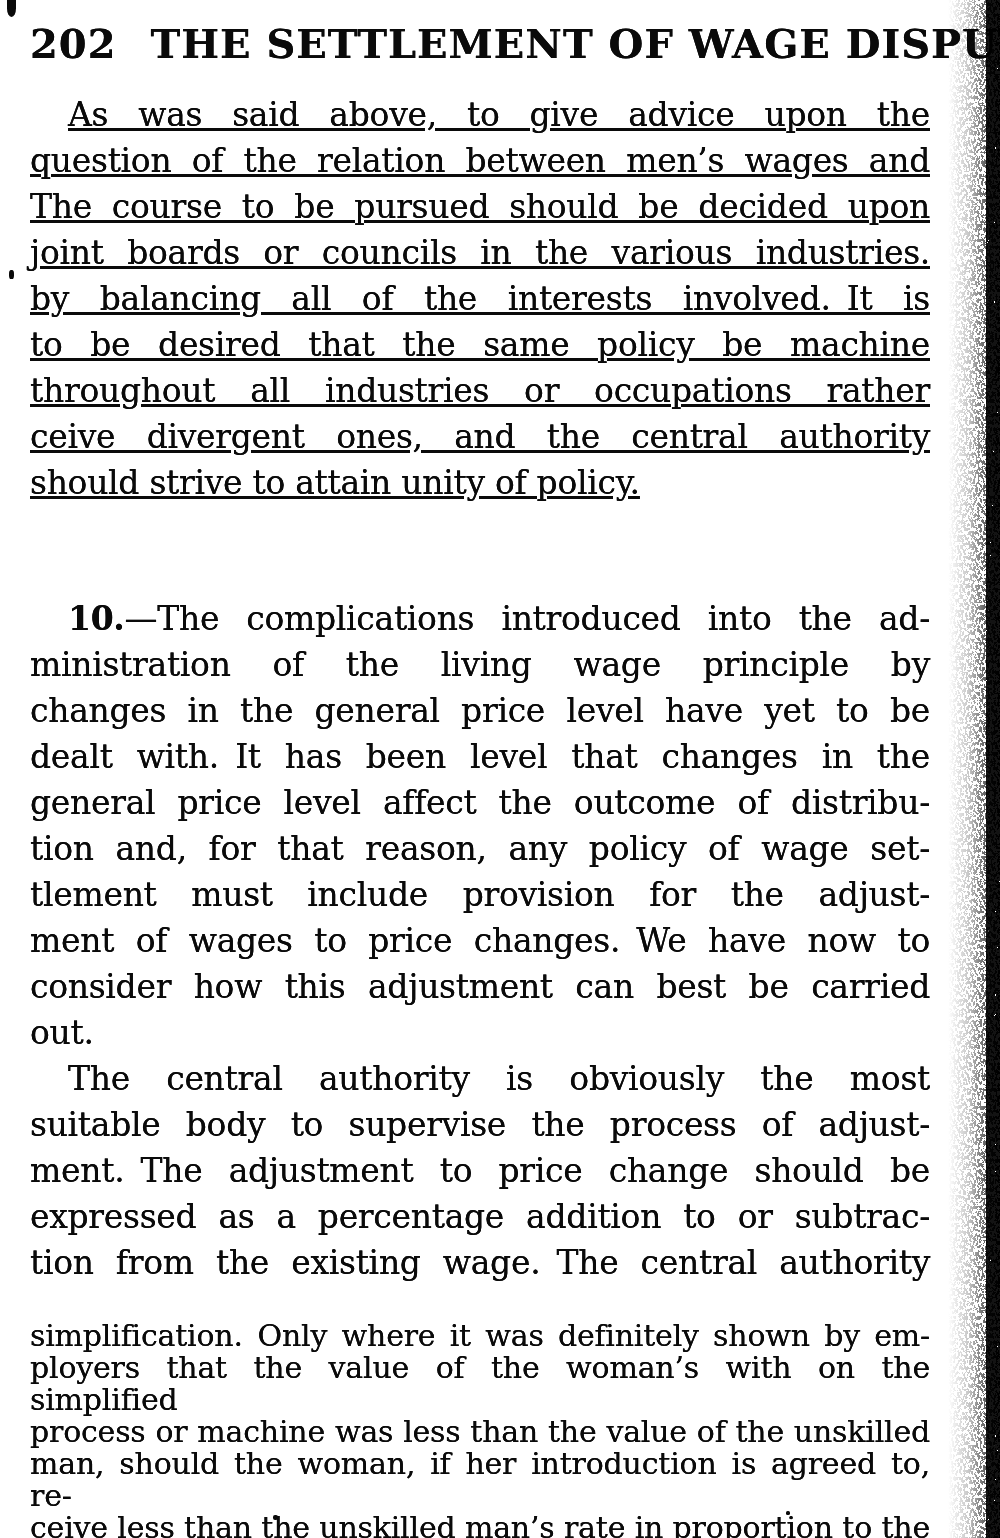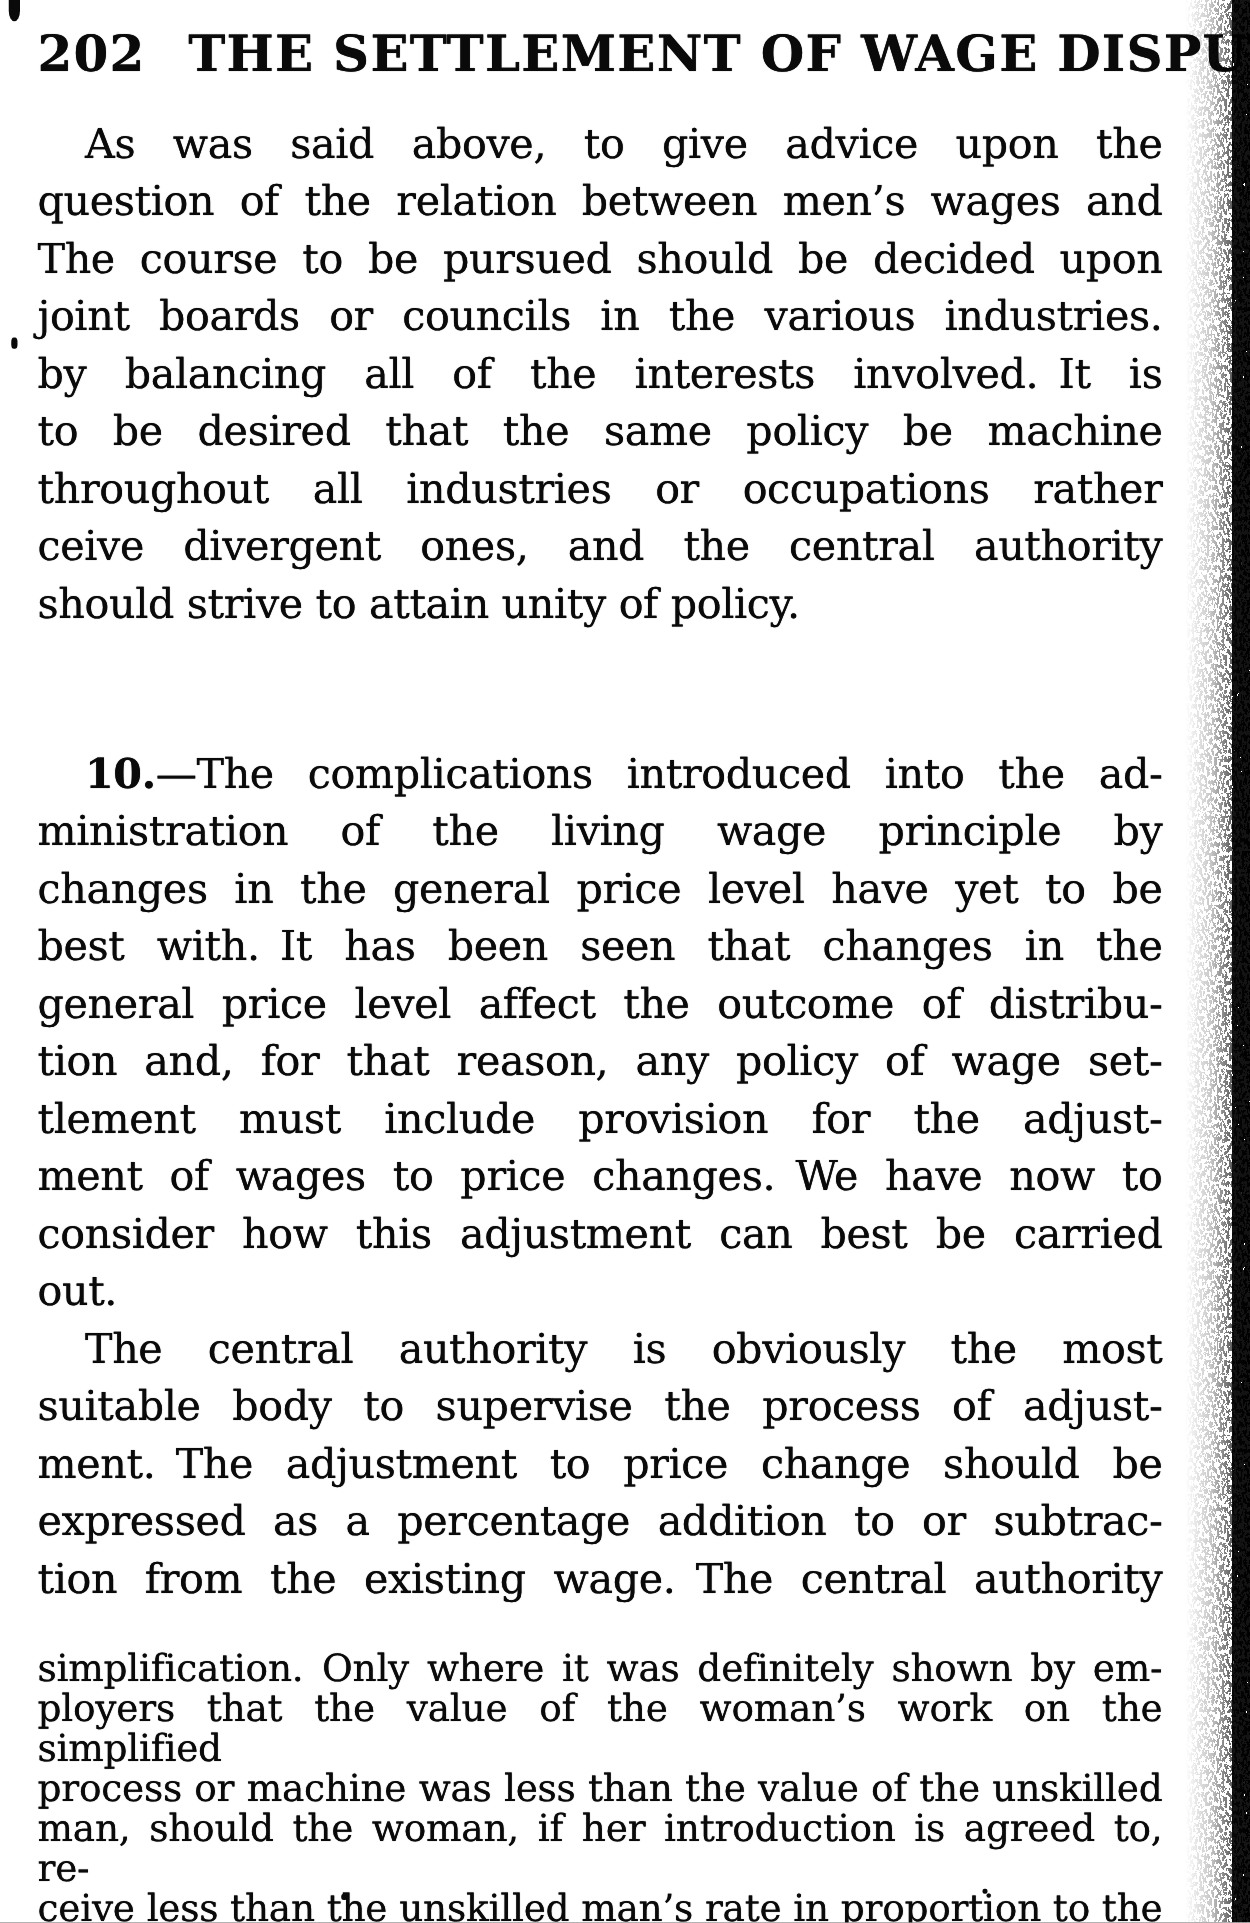--- a/index.html
+++ b/index.html
@@ -17,21 +17,21 @@
     position:absolute;left:30px;top:22px;width:902px;
     display:flex;gap:34px;
     font-size:40px;font-weight:bold;line-height:1.1;
     letter-spacing:1px;white-space:nowrap;
   }
   .booktitle{flex:1;text-align:justify;text-align-last:justify;}
   .para{
     position:absolute;left:30px;width:900px;
     font-size:33px;line-height:46px;letter-spacing:-0.3px;
   }
-  #para-1{top:92px;}
+  #para-1{top:92px;text-decoration:underline;}
   #para-2{top:596px;}
   #para-3{top:1056px;}
   .footnote{
     position:absolute;left:30px;top:1320px;width:900px;
     font-size:30px;line-height:32px;letter-spacing:-0.2px;
   }
   .tline{text-align:justify;text-align-last:justify;}
   .tline.lastline{text-align-last:left;}
   .tline.indent{text-indent:38px;}
   b{font-weight:bold;}
@@ -61,40 +61,40 @@
       <div class="tline">to be desired that the same policy be machine</div>
       <div class="tline">throughout all industries or occupations rather</div>
       <div class="tline">ceive divergent ones, and the central authority</div>
       <div class="tline lastline">should strive to attain unity of policy.</div>
     </div>
 
   <div class="para" id="para-2">
       <div class="tline indent"><b>10.</b>—The complications introduced into the ad-</div>
       <div class="tline">ministration of the living wage principle by</div>
       <div class="tline">changes in the general price level have yet to be</div>
-      <div class="tline">best with. It has been seen that changes in the</div>
+      <div class="tline">dealt with. It has been level that changes in the</div>
       <div class="tline">general price level affect the outcome of distribu-</div>
       <div class="tline">tion and, for that reason, any policy of wage set-</div>
       <div class="tline">tlement must include provision for the adjust-</div>
       <div class="tline">ment of wages to price changes. We have now to</div>
       <div class="tline">consider how this adjustment can best be carried</div>
       <div class="tline lastline">out.</div>
     </div>
 
   <div class="para" id="para-3">
       <div class="tline indent">The central authority is obviously the most</div>
       <div class="tline">suitable body to supervise the process of adjust-</div>
       <div class="tline">ment. The adjustment to price change should be</div>
       <div class="tline">expressed as a percentage addition to or subtrac-</div>
       <div class="tline">tion from the existing wage. The central authority</div>
     </div>
 
   <div class="footnote">
       <div class="tline">simplification. Only where it was definitely shown by em-</div>
-      <div class="tline">ployers that the value of the woman’s work on the simplified</div>
+      <div class="tline">ployers that the value of the woman’s with on the simplified</div>
       <div class="tline">process or machine was less than the value of the unskilled</div>
       <div class="tline">man, should the woman, if her introduction is agreed to, re-</div>
       <div class="tline">ceive less than the unskilled man’s rate in proportion to the</div>
       <div class="tline lastline">value of her work.” <b>Page 192.</b></div>
     </div>
 
   <div class="speck speck-corner"></div>
   <div class="speck speck-a"></div>
   <div class="speck speck-b"></div>
   <div class="speck speck-c"></div>

